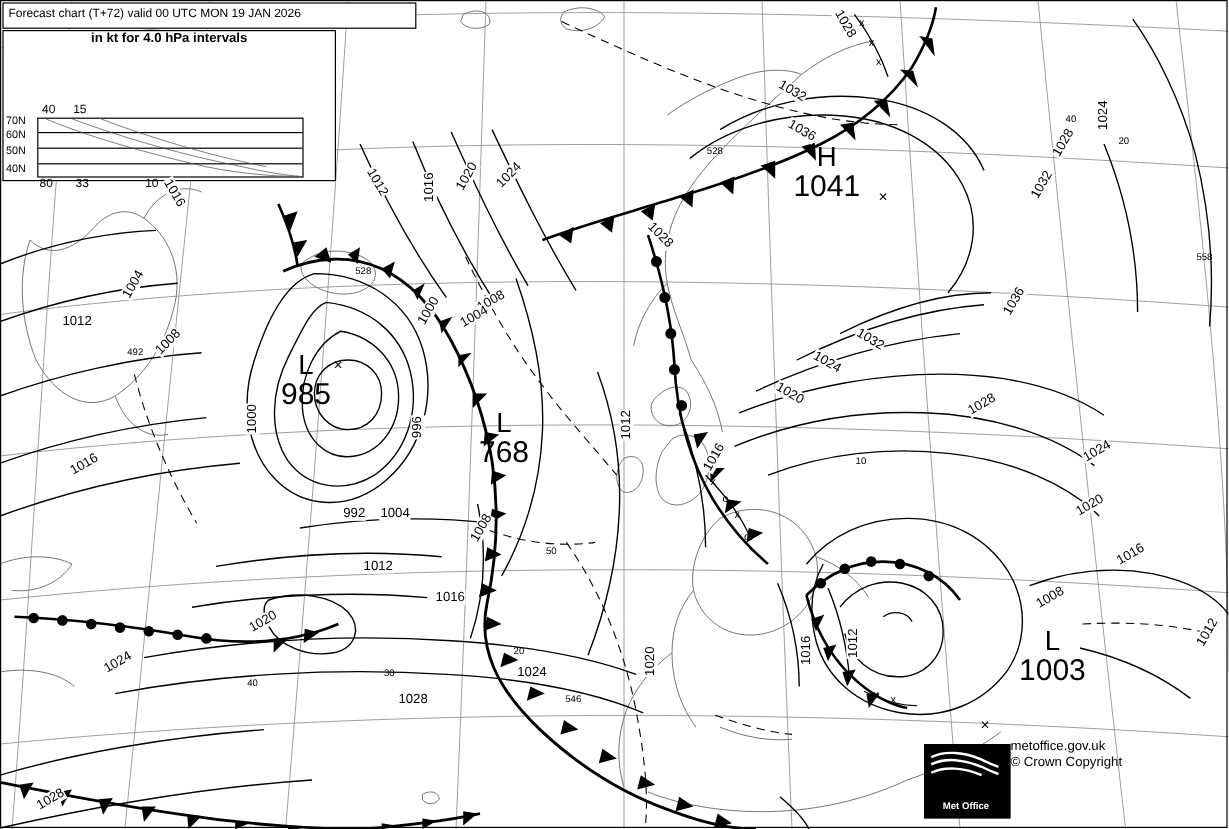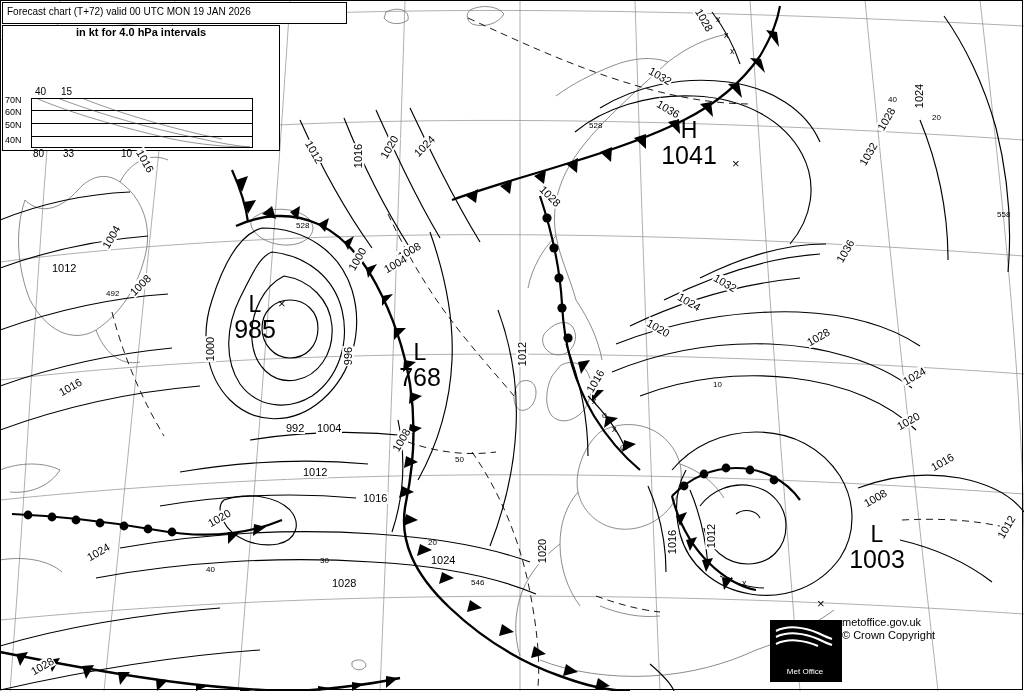--- a/index.html
+++ b/index.html
@@ -17,21 +17,21 @@
   .wind-title{text-align:center;font-size:11px;font-weight:bold;margin-top:8px;line-height:13px;}
   .wind-sub{text-align:center;font-size:11px;font-weight:bold;line-height:13px;}
   .wind-grid{position:absolute;left:28px;top:72px;width:222px;height:50px;border:1px solid #000;background:#fff;box-sizing:border-box;}
   .wind-grid .hl{position:absolute;left:0;width:100%;height:1px;background:#000;}
   .wind-lat{position:absolute;left:2px;font-size:9px;line-height:9px;}
   .wind-top-lab{position:absolute;font-size:10px;}
   .wind-bot-lab{position:absolute;font-size:10px;}
 
   
   .logo-box{position:absolute;left:770px;top:620px;width:70px;height:60px;background:#000;border:1px solid #000;}
-  .logo-text{position:absolute;left:770px;top:620px;width:70px;height:60px;color:#fff;font-size:8px;font-weight:normal;
+  .logo-text{position:absolute;left:770px;top:620px;width:70px;height:60px;color:#fff;font-size:8px;font-weight:bold;
              display:flex;align-items:flex-end;justify-content:center;padding-bottom:4px;box-sizing:border-box;}
   .logo-wave{position:absolute;left:774px;top:625px;}
   .copyright{position:absolute;left:842px;top:616px;font-size:11px;line-height:13px;color:#000;white-space:nowrap;}
 
   
   .centre{position:absolute;text-align:center;color:#000;}
   .centre .letter{font-size:23px;line-height:24px;}
   .centre .value{font-size:25px;line-height:26px;}
   .cross{position:absolute;font-size:13px;color:#000;}
 

